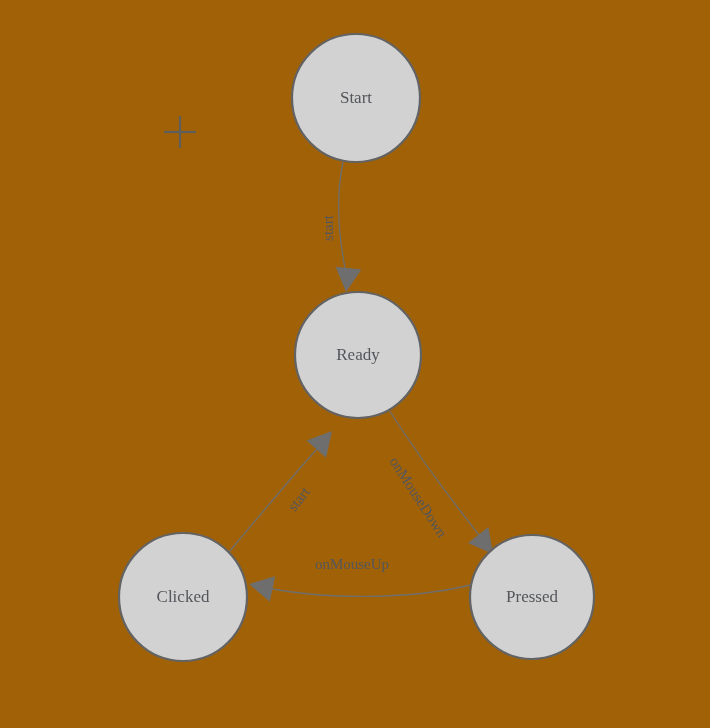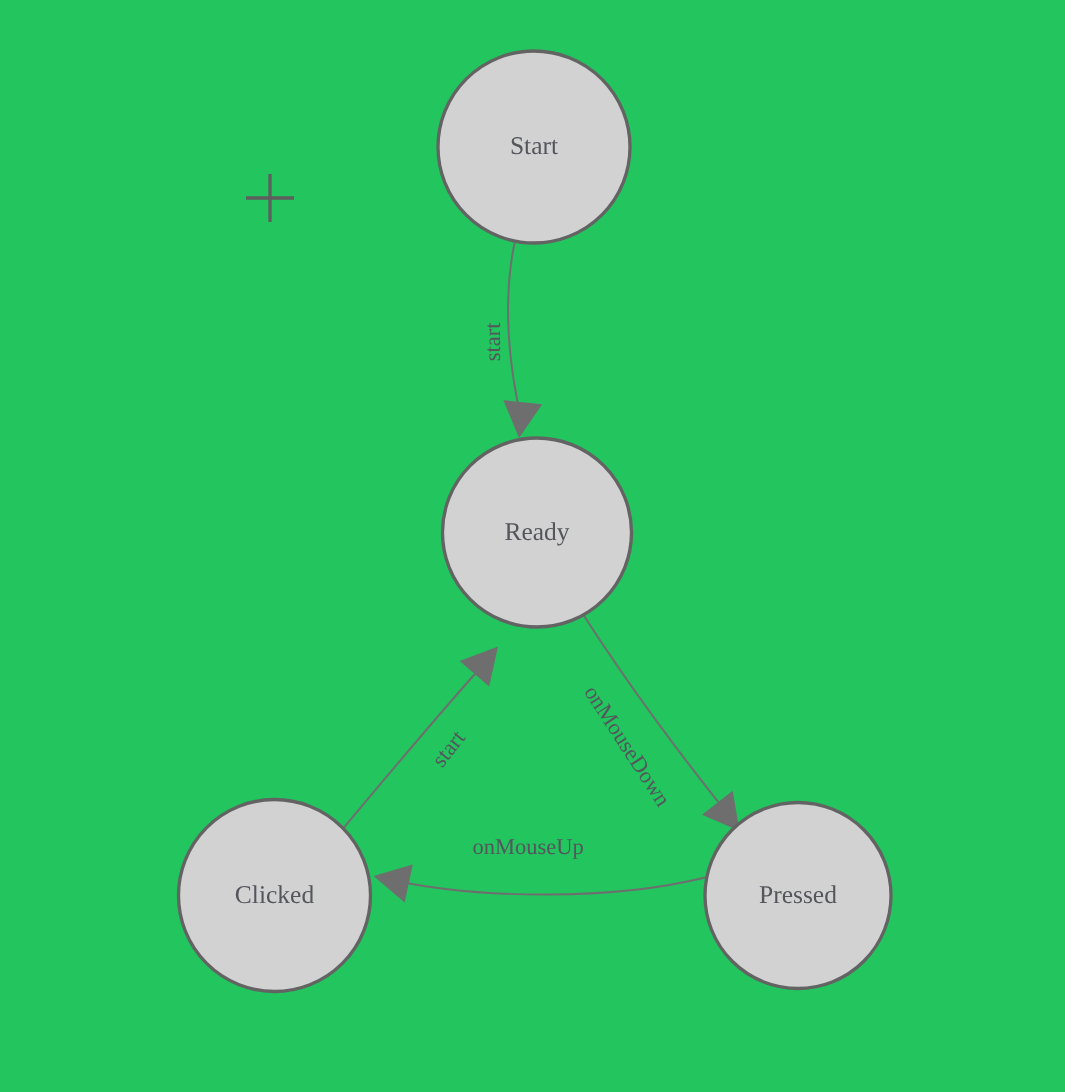--- a/index.html
+++ b/index.html
@@ -11,21 +11,21 @@
   body {
     width: 710px;
     height: 728px;
     overflow: hidden;
     font-family: "Liberation Serif", "DejaVu Serif", serif;
   }
   #diagram-canvas {
     position: relative;
     width: 710px;
     height: 728px;
-    background: #22c55e;
+    background: #a16207;
   }
   svg#graph {
     display: block;
     width: 710px;
     height: 728px;
   }
   .node-circle {
     fill: #d2d2d2;
     stroke: #636363;
     stroke-width: 2.2;

